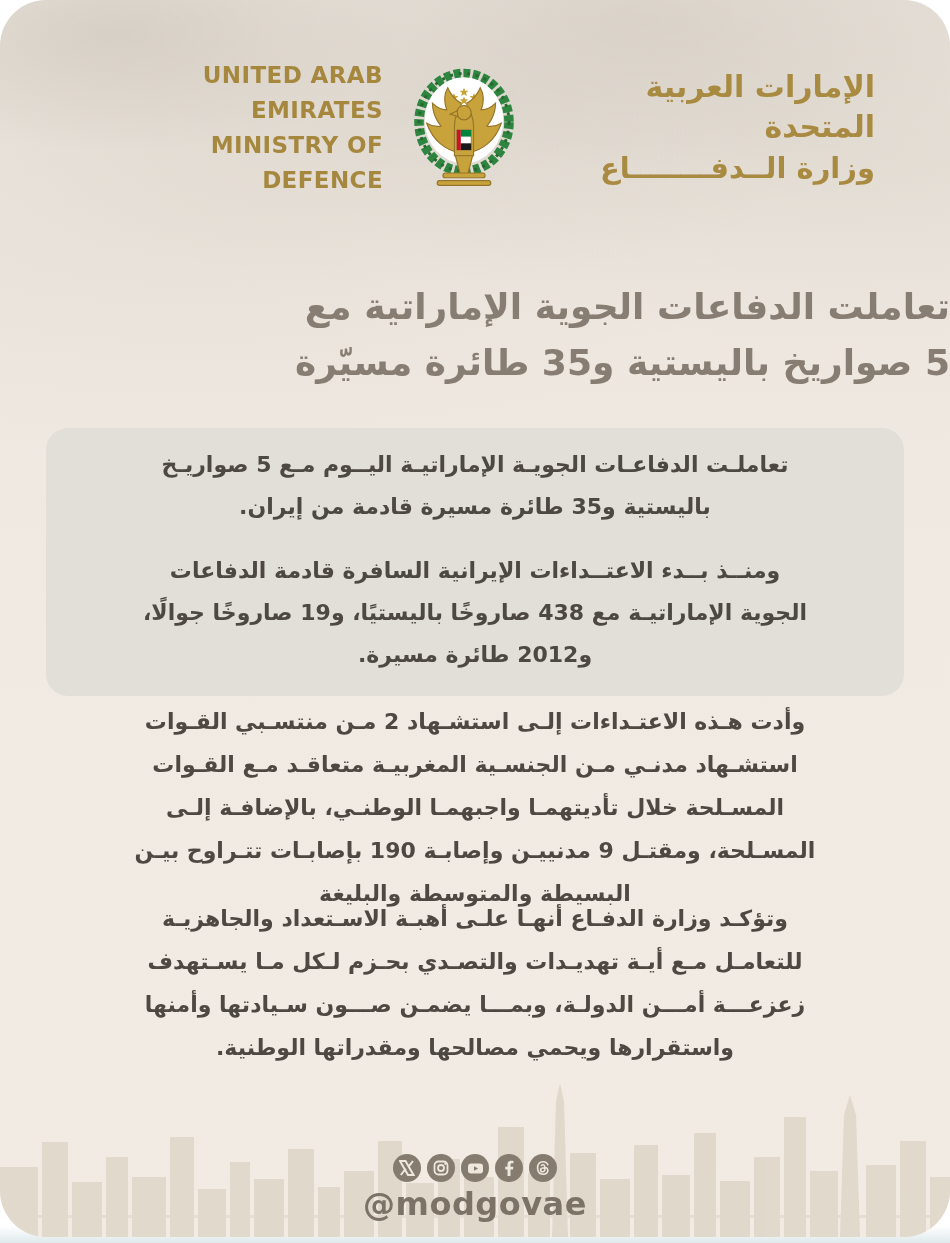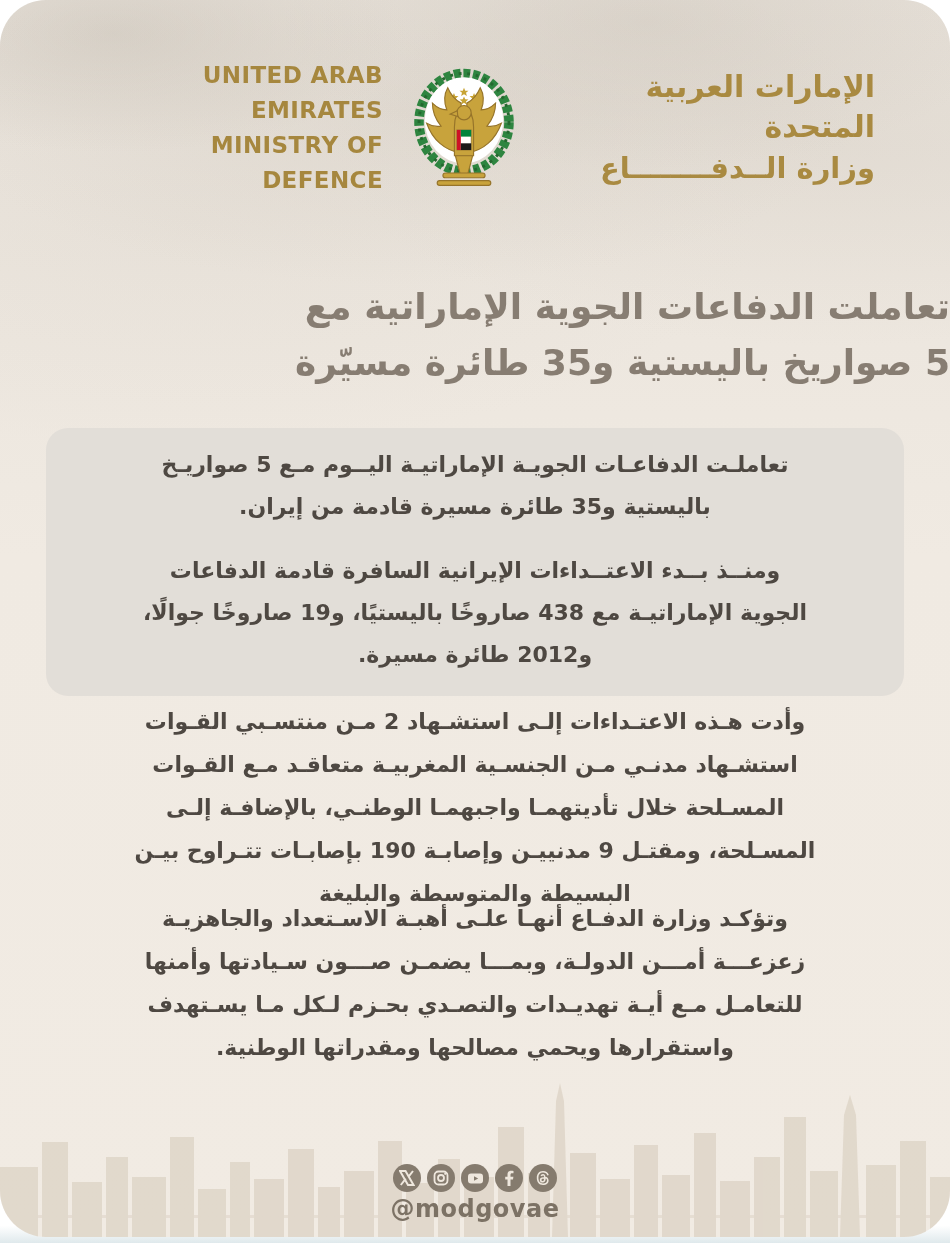--- a/index.html
+++ b/index.html
@@ -58,21 +58,21 @@
   .panel .para + .para{margin-top:22px;}
 
   .para3{position:absolute;top:700px;left:0;width:100%;line-height:43px;}
   .para4{position:absolute;top:897px;left:0;width:100%;line-height:43px;}
 
   
   .footer{position:absolute;left:0;bottom:14px;width:100%;text-align:center;}
   .social-row{display:flex;justify-content:center;gap:6px;}
   .social{width:28px;height:28px;border-radius:50%;background:#857b6e;display:flex;align-items:center;justify-content:center;}
   .social svg{display:block;}
-  .handle{margin-top:3px;color:#7c7265;font-weight:700;font-size:24px;letter-spacing:.5px;}
+  .handle{margin-top:3px;color:#7c7265;font-weight:700;font-size:32px;letter-spacing:.5px;}
 </style>
 </head>
 <body>
 
 <div class="card">
   <div class="clouds"></div>
 
   <svg class="skyline" viewBox="0 0 950 170" preserveAspectRatio="none">
     <g fill="#a79274" opacity="0.20">
       <rect x="0" y="100" width="38" height="70"></rect>
@@ -174,22 +174,22 @@
   <div class="para para3">
     <div>وأدت هـذه الاعتـداءات إلـى استشـهاد 2 مـن منتسـبي القـوات</div>
     <div>استشـهاد مدنـي مـن الجنسـية المغربيـة متعاقـد مـع القـوات</div>
     <div>المسـلحة خلال تأديتهمـا واجبهمـا الوطنـي، بالإضافـة إلـى</div>
     <div>المسـلحة، ومقتـل 9 مدنييـن وإصابـة 190 بإصابـات تتـراوح بيـن</div>
     <div>البسيطة والمتوسطة والبليغة</div>
   </div>
 
   <div class="para para4">
     <div>وتؤكـد وزارة الدفـاع أنهـا علـى أهبـة الاسـتعداد والجاهزيـة</div>
+    <div>للتعامـل مـع أيـة تهديـدات والتصـدي بحـزم لـكل مـا يسـتهدف</div>
     <div>زعزعـــة أمـــن الدولـة، وبمـــا يضمـن صـــون سـيادتها وأمنها</div>
-    <div>للتعامـل مـع أيـة تهديـدات والتصـدي بحـزم لـكل مـا يسـتهدف</div>
     <div>واستقرارها ويحمي مصالحها ومقدراتها الوطنية.</div>
   </div>
 
   <div class="footer">
     <div class="social-row">
       <span class="social">
         <svg width="16" height="16" viewBox="0 0 16 16">
             <path d="M1 1 L6.5 1 L14.5 15 L9 15 Z M14 1 L9.2 7.2 M1.8 15 L6.8 8.7" stroke="#eee7dd" stroke-width="2" fill="none"></path>
           </svg>
       </span>

